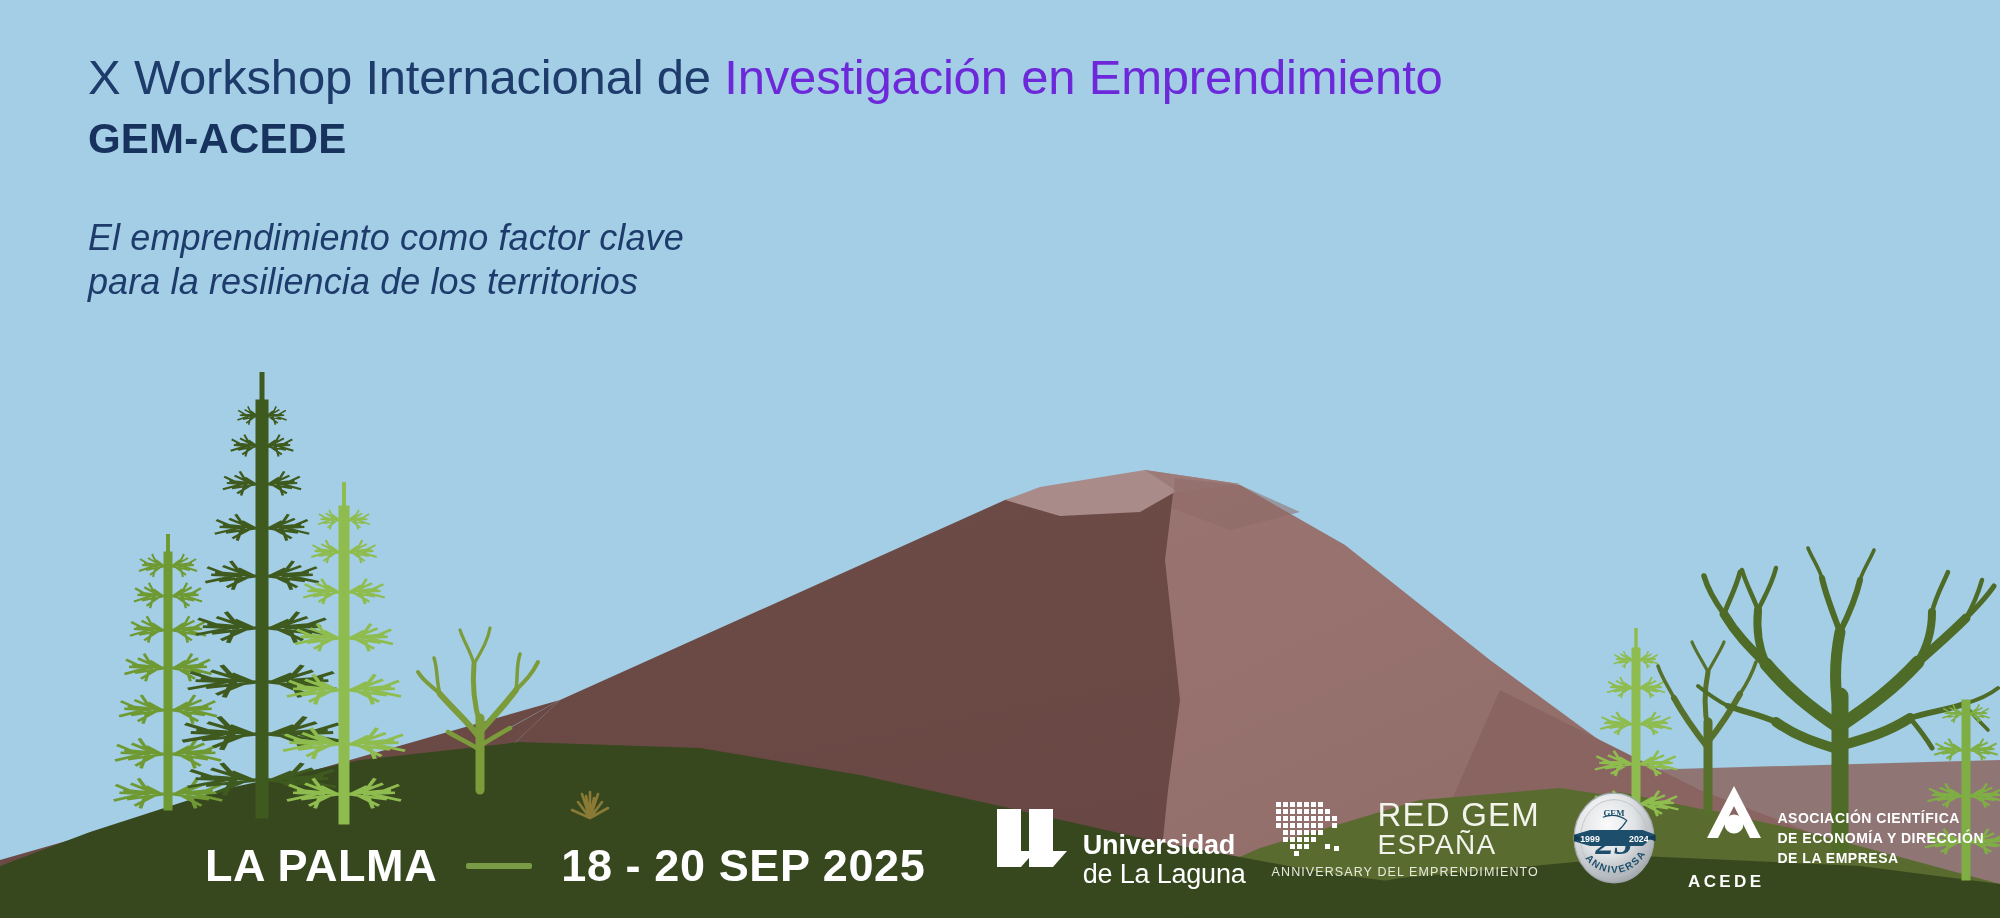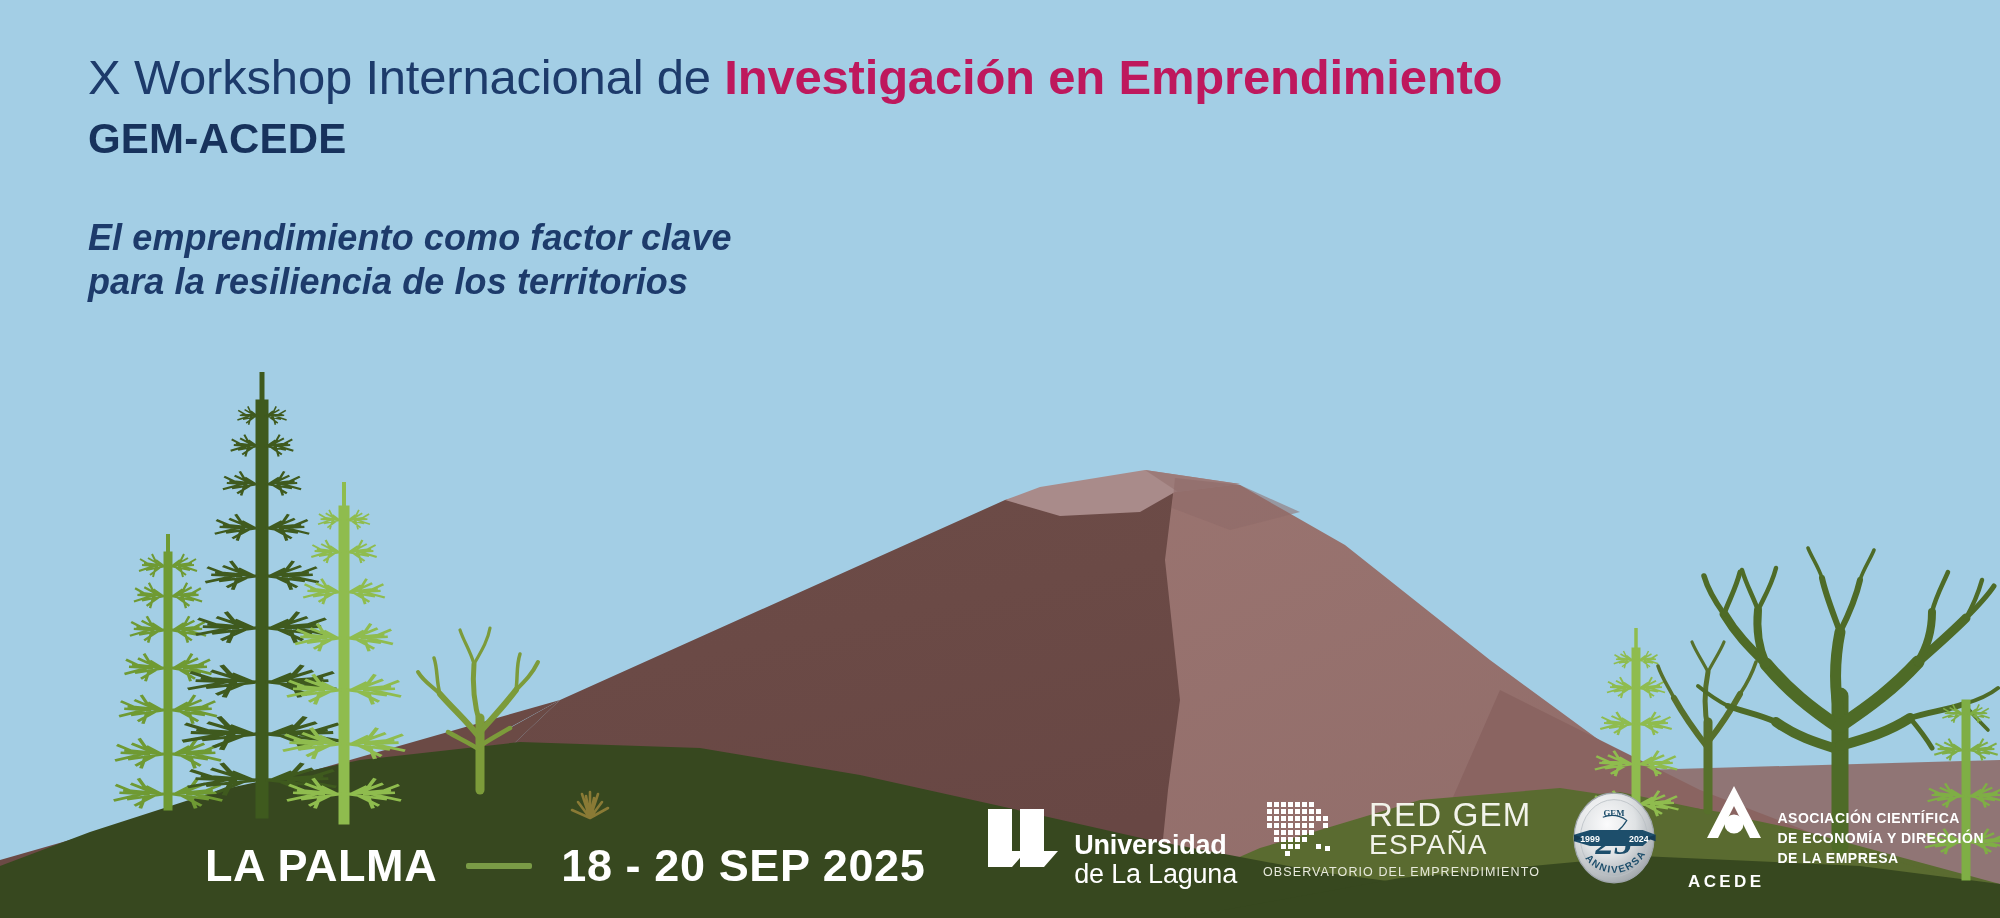--- a/index.html
+++ b/index.html
@@ -10,28 +10,28 @@
   }
   .banner{position:relative;width:2000px;height:918px;overflow:hidden;background:#a3cee5;}
   .scene{position:absolute;inset:0;width:2000px;height:918px;}
   .scene svg{display:block;width:2000px;height:918px;}
 
   .text-block{position:absolute;left:88px;top:50px;width:1860px;z-index:5;}
   .title-line{
     font-size:49px;line-height:1.14;color:#1d3b6b;letter-spacing:-0.2px;
     font-weight:400;white-space:nowrap;
   }
-  .title-line .bold{font-weight:700;color:#be185d;}
+  .title-line .bold{font-weight:400;color:#6d28d9;}
   .title-line2{
     font-size:42px;font-weight:700;color:#17325c;letter-spacing:0.2px;
     line-height:1.2;margin-top:8px;
   }
   .subtitle{
     margin-top:52px;font-size:36px;line-height:1.22;color:#1d3b6b;
-    font-style:italic;font-weight:700;letter-spacing:0.1px;
+    font-style:italic;font-weight:400;letter-spacing:0.1px;
   }
   .place-date{
     position:absolute;left:205px;bottom:26px;
     display:flex;align-items:center;gap:29px;
     color:#ffffff;font-weight:700;font-size:45px;letter-spacing:0.6px;
     white-space:nowrap;
   }
   .dash{display:inline-block;width:66px;height:6px;background:#7a9b46;border-radius:2px;}
 
   .logos{
@@ -507,21 +507,21 @@
             <rect x="53" y="46" width="5" height="5"></rect>
               <rect x="62" y="48" width="5" height="5"></rect>
             <rect x="22" y="53" width="5" height="5"></rect>
           </g>
         </svg>
         <div class="gem-text">
           <div class="g1">RED GEM</div>
           <div class="g2">ESPAÑA</div>
         </div>
       </div>
-      <div class="gem-sub">OBSERVATORIO DEL EMPRENDIMIENTO</div>
+      <div class="gem-sub">ANNIVERSARY DEL EMPRENDIMIENTO</div>
     </div>
 
     <div>
       <svg class="badge" width="96" height="96" viewBox="0 0 120 120">
         <ellipse cx="60" cy="60" rx="50" ry="56" fill="url(#silver)" stroke="#9fa6ab" stroke-width="1.5"></ellipse>
         <ellipse cx="60" cy="60" rx="42" ry="48" fill="url(#silver2)" stroke="#b9bfc4" stroke-width="1"></ellipse>
         <text x="60" y="32" text-anchor="middle" font-family="'Liberation Serif',serif" font-size="11" font-weight="700" fill="#1d4e6b">GEM</text>
         <path d="M46 34 q16 -6 30 4 q-12 20 -28 18" fill="none" stroke="#1d4e6b" stroke-width="1.4"></path>
         <text x="60" y="80" text-anchor="middle" font-family="'Liberation Serif',serif" font-size="46" font-weight="700" fill="#1d4e6b" font-style="italic">25</text>
         <path d="M10 56 L30 50 L96 50 L112 56 L96 70 L30 70 L10 64 Z" fill="#1d4e6b"></path>

